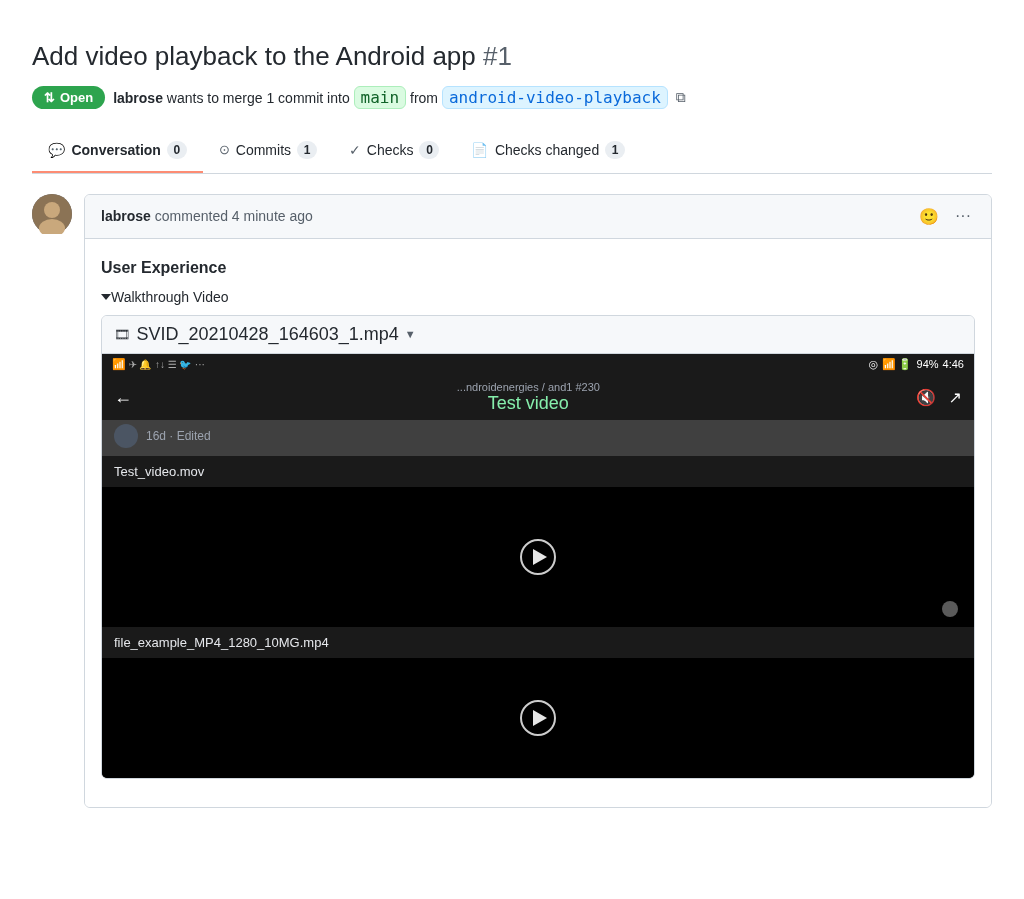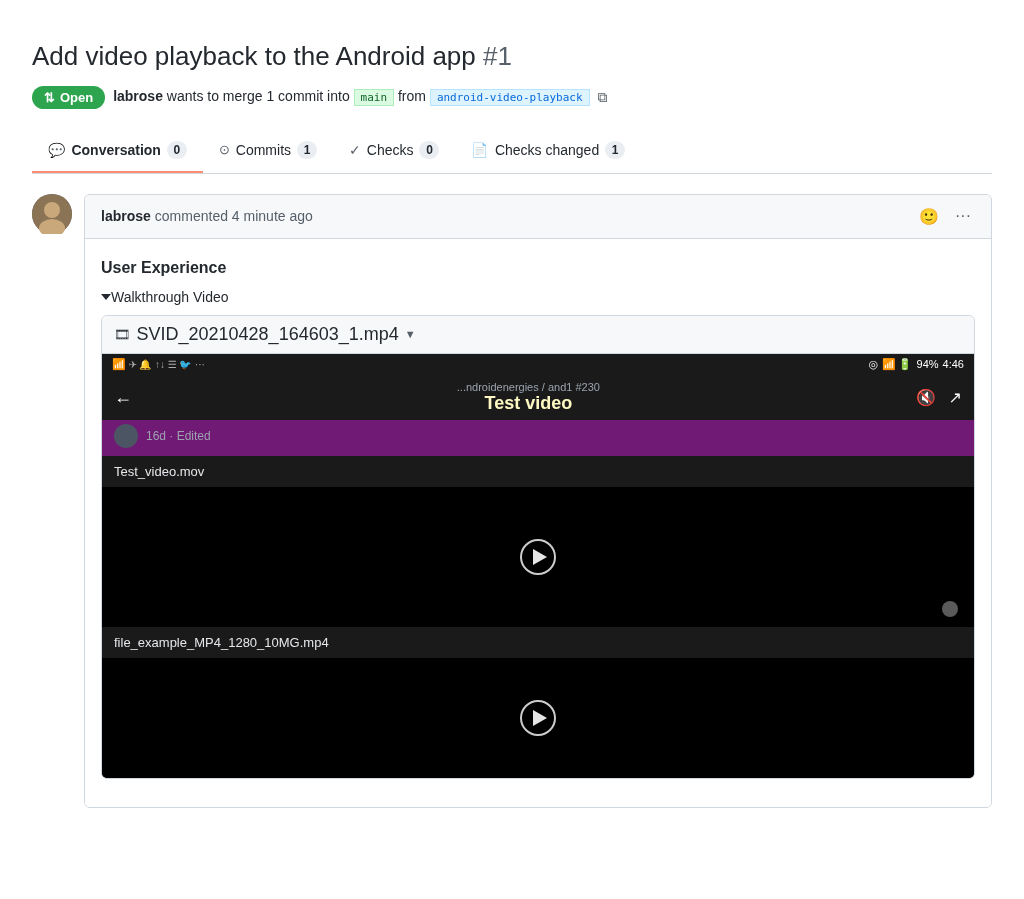--- a/index.html
+++ b/index.html
@@ -47,23 +47,23 @@
       color: #24292f;
     }
     .pr-meta-text .username {
       font-weight: 600;
     }
     .branch-tag {
       display: inline-block;
       background: #ddf4ff;
       color: #0969da;
       border: 1px solid #b6e3ff;
-      border-radius: 0;
+      border-radius: 6px;
       padding: 1px 6px;
-      font-size: 11px;
+      font-size: 16px;
       font-family: "SFMono-Regular", Consolas, monospace;
     }
     .branch-tag.green {
       background: #dafbe1;
       color: #116329;
       border-color: #aceebb;
     }
     .copy-icon {
       color: #57606a;
       cursor: pointer;
@@ -262,38 +262,38 @@
       flex: 1;
       padding-left: 8px;
       text-align: center;
     }
     .nav-path {
       font-size: 11px;
       color: #9ca3af;
     }
     .nav-title {
       font-size: 18px;
-      font-weight: 700;
-      color: #fef9c3;
+      font-weight: 400;
+      color: #86efac;
     }
     .nav-actions {
       display: flex;
       gap: 12px;
       align-items: center;
     }
     .nav-action-icon {
       color: #ffffff;
       font-size: 16px;
     }
     .phone-subtitle-bar {
       display: flex;
       align-items: center;
       gap: 8px;
       padding: 4px 12px 8px;
-      background: #701a75;
+      background: #404040;
       color: #9ca3af;
       font-size: 12px;
     }
     .small-avatar {
       width: 24px;
       height: 24px;
       border-radius: 50%;
       background: #4b5563;
       display: inline-block;
     }

